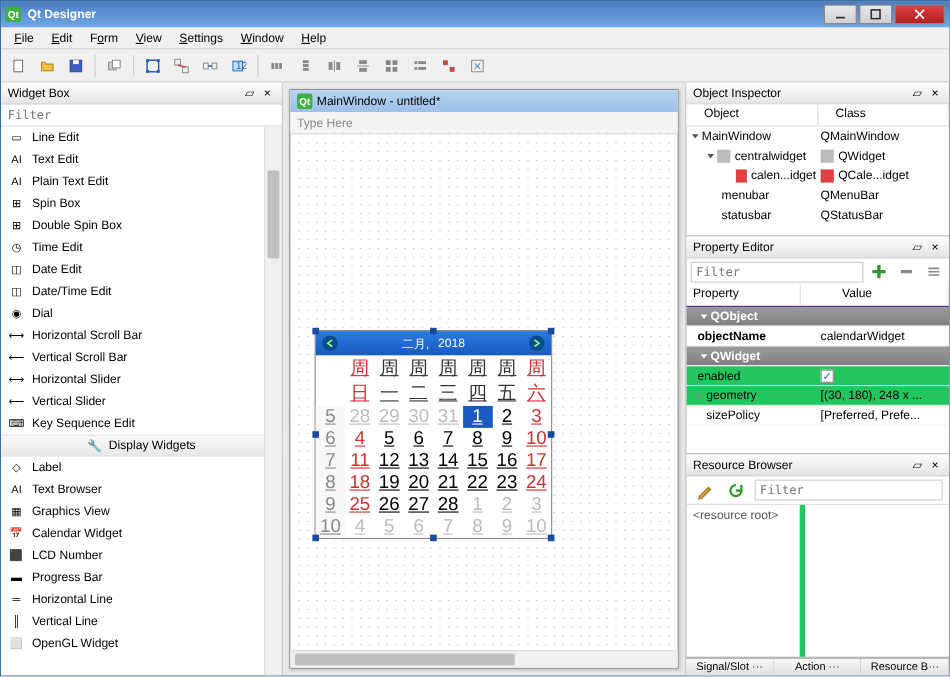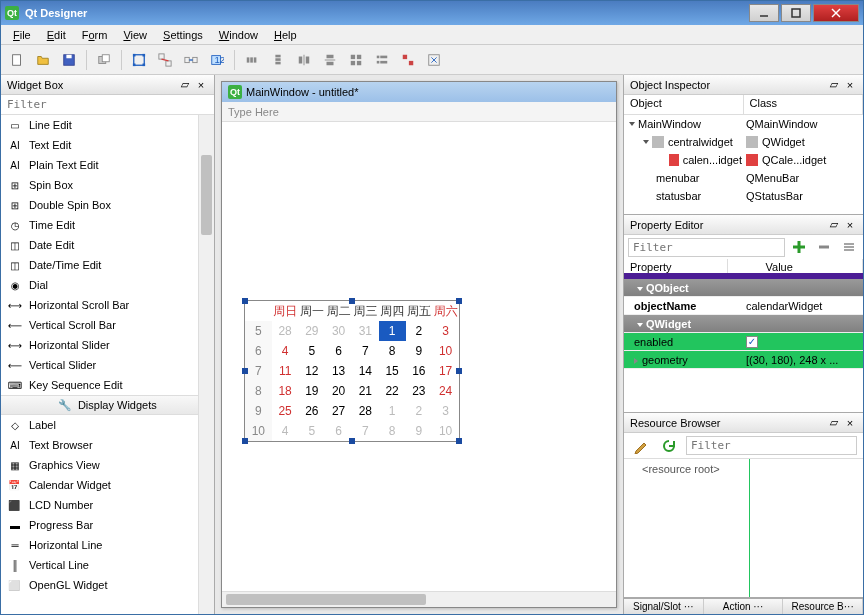--- a/index.html
+++ b/index.html
@@ -22,21 +22,21 @@
 
 
 .toolbar { height: 30px; background: #f0f0f0; border-bottom: 1px solid #ccc; display: flex; align-items: center; padding: 0 4px; gap: 2px; }
 .tbtn { width: 24px; height: 24px; border: 1px solid transparent; display:flex; align-items:center; justify-content:center; cursor:pointer; }
 .tsep { width: 1px; height: 20px; background: #ccc; margin: 0 3px; }
 
 
 .body { flex: 1; display: flex; overflow: hidden; }
 
 
-.left { width: 214px; display: flex; flex-direction: column; border-right: 1px solid #aaa; background: #fff; }
+.left { width: 256px; display: flex; flex-direction: column; border-right: 1px solid #aaa; background: #fff; }
 .panel-title { height: 20px; background: linear-gradient(#fdfdfd,#e4e4e4); border-bottom: 1px solid #ccc; display:flex; align-items:center; padding: 0 6px; font-weight: normal; font-family: monospace; font-size:11px;}
 .panel-title .spacer { flex:1; }
 .panel-title .pb { width:14px; height:14px; cursor:pointer; display:flex; align-items:center; justify-content:center; margin-left:2px;}
 .filter-row { height: 20px; display:flex; align-items:center; border-bottom:1px solid #ddd; }
 .filter-row input { flex:1; border:none; padding:2px 6px; font-family:monospace; font-size:11px; outline:none; }
 .widget-list { flex:1; overflow:auto; }
 .wl-item { height: 20px; display:flex; align-items:center; padding-left: 6px; cursor:pointer; gap:6px;}
 .wl-item .ic { width:16px; height:16px; display:flex; align-items:center; justify-content:center; font-size:10px;}
 .wl-cat { height: 20px; background: linear-gradient(#f8f8f8,#e8e8e8); border-top:1px solid #ddd; border-bottom:1px solid #ddd; display:flex; align-items:center; justify-content:center; gap:6px; cursor:pointer;}
 .scrollbar-v { position:absolute; right:0; top:0; bottom:0; width:16px; background:#f0f0f0; border-left:1px solid #ddd;}
@@ -52,64 +52,64 @@
 .hscroll { height:16px; background:#f0f0f0; border-top:1px solid #ddd; position:relative;}
 .hscroll .thumb { position:absolute; top:2px; bottom:2px; left:4px; width:200px; background:#c0c0c0; border-radius:2px;}
 
 
 .cw { position:absolute; left:22px; top:178px; width:216px; border:1px solid #888; background:#fff; }
 .cw .sel-handle { position:absolute; width:6px; height:6px; background:#1a4aa0; }
 .cw .nav { height:22px; background: linear-gradient(#2a7ae0,#1a5ac0); color:#fff; display:flex; align-items:center; justify-content:space-between; padding:0 6px;}
 .cw .nav .arr { width:14px; height:14px; background:#0a4a90; border-radius:7px; display:flex; align-items:center; justify-content:center; cursor:pointer;}
 .cw .nav .my {display:flex;gap:8px;align-items:center;}
 .cw table { width:100%; border-collapse:collapse; table-layout: fixed;}
-.cw th, .cw td { text-align:center; height:20px; font-size:12px;}
+.cw th, .cw td { text-align:center; height:20px; font-size:17px;text-decoration:underline;}
 .cw th { color:#333; font-weight:normal;}
 .cw th.wkn { color:#888;}
 .cw th.sun, .cw th.sat { color:#d03030;}
 .cw td.wkn { color:#888; background:#f8f8f8;}
 .cw td.other { color:#bbb;}
 .cw td.wkend { color:#d03030;}
 .cw td.sel { background:#1a5ac0; color:#fff;}
 
 
 .right { width: 240px; display:flex; flex-direction:column; border-left:1px solid #aaa; background:#fff;}
 .right .panel { border-bottom:1px solid #aaa; display:flex; flex-direction:column;}
 .obj-tree { overflow:auto;}
 .obj-header { display:flex; height:20px; border-bottom:1px solid #ddd; background:#fff;}
-.obj-header div { flex:1; padding:2px 6px; border-right:1px solid #ddd;}
+.obj-header div { flex:1; padding:2px 16px; border-right:1px solid #ddd;}
 .obj-row { display:flex; height:18px; align-items:center;}
 .obj-row .c1 { width:118px; padding-left: var(--ind,6px); display:flex; align-items:center; gap:4px;}
 .obj-row .c2 { flex:1; padding-left:4px; display:flex; align-items:center; gap:4px;}
 .tri { width:0;height:0;border-left:4px solid #555;border-top:3px solid transparent;border-bottom:3px solid transparent; transform:rotate(90deg);}
 .obj-ic { width:12px; height:12px; background:#c88; display:inline-block;}
 .obj-ic.w { background:#bbb;}
 .obj-ic.cal { background:#e04040;}
 
 .prop-tools { height:24px; display:flex; align-items:center; padding:0 4px; gap:4px;}
 .prop-tools input { flex:1; border:1px solid #ccc; padding:2px 4px; font-family:monospace; font-size:11px;}
 .plus-btn{width:22px;height:22px;display:flex;align-items:center;justify-content:center;cursor:pointer;}
 .prop-path { height:18px; padding:0 6px; font-family:monospace; font-size:11px; display:flex; align-items:center; background:#f8f8f8;}
-.prop-header { display:flex; height:20px; border-bottom:6px solid #4c1d95;gap:32px;}
+.prop-header { display:flex; height:20px; border-bottom:1px solid #4c1d95;gap:32px;}
 .prop-header div { flex:1; padding:2px 6px; border-right:1px solid #ddd;}
 .prop-list { overflow:auto;}
 .prop-row { display:flex; height:18px; align-items:center; border-bottom:1px solid #eee;}
 .prop-row .pn { width:118px; padding-left:10px;}
 .prop-row .pv { flex:1; padding-left:4px;}
 .prop-row.cat { background: linear-gradient(#9a9a9a,#808080); color:#fff; font-weight:bold;}
 .prop-row.cat .pn{padding-left:14px;}
 .prop-row.hl { background:#22c55e;}
 .prop-row .tri2 { width:0;height:0;border-left:4px solid #fff;border-top:3px solid transparent;border-bottom:3px solid transparent; transform:rotate(90deg); margin-right:4px; display:inline-block;}
 .prop-row.hl .tri2 { border-left-color:#888; transform:rotate(0);}
 .chk { width:12px; height:12px; border:1px solid #888; background:#fff; display:inline-flex; align-items:center; justify-content:center; color:#1a5ac0; font-size:10px;}
 
 .res-tools { height:26px; display:flex; align-items:center; padding:0 6px; gap:6px; border-bottom:1px solid #ddd;}
 .res-tools input { flex:1; border:1px solid #ccc; padding:2px 4px; font-family:monospace; font-size:11px; margin-left:auto; width:100px;}
 .res-body { flex:1; display:flex;}
-.res-left{width:126px; border-right:1px solid #22c55e; padding:4px 18px; color:#555;}
+.res-left{width:108px; border-right:5px solid #22c55e; padding:4px 6px; color:#555;}
 .res-right{flex:1;}
 
 .bottom-tabs { height:16px; display:flex; border-top:1px solid #aaa;}
 .bottom-tabs div { flex:1; background:linear-gradient(#f8f8f8,#e0e0e0); border-right:1px solid #ccc; display:flex; align-items:center; justify-content:center; cursor:pointer; font-size:10px;}
 
 
 .svg-i { width:14px; height:14px; }
 </style>
 </head>
 <body>
@@ -390,20 +390,36 @@
 
           <div class="cw">
             <div class="sel-handle" style="top:-3px;left:-3px;"></div>
             <div class="sel-handle" style="top:-3px;left:50%;margin-left:-3px;"></div>
             <div class="sel-handle" style="top:-3px;right:-3px;"></div>
             <div class="sel-handle" style="top:50%;left:-3px;margin-top:-3px;"></div>
             <div class="sel-handle" style="top:50%;right:-3px;margin-top:-3px;"></div>
             <div class="sel-handle" style="bottom:-3px;left:-3px;"></div>
             <div class="sel-handle" style="bottom:-3px;left:50%;margin-left:-3px;"></div>
             <div class="sel-handle" style="bottom:-3px;right:-3px;"></div>
+            <div class="nav">
+              <div class="arr">
+                  <svg width="8" height="8" viewBox="0 0 8 8">
+                    <path d="M6 1L2 4l4 3" fill="none" stroke="#8f8" stroke-width="1.5"></path>
+                  </svg>
+                </div>
+              <div class="my">
+                <span>二月,</span>
+                <span>2018</span>
+              </div>
+              <div class="arr">
+                  <svg width="8" height="8" viewBox="0 0 8 8">
+                    <path d="M2 1l4 3-4 3" fill="none" stroke="#8f8" stroke-width="1.5"></path>
+                  </svg>
+                </div>
+            </div>
             <table id="cal-tbl">
                 <tbody>
                   <tr>
                     <th class="wkn"></th>
                     <th class="sun">周日</th>
                     <th class="">周一</th>
                     <th class="">周二</th>
                     <th class="">周三</th>
                     <th class="">周四</th>
                     <th class="">周五</th>
@@ -600,20 +616,24 @@
               <div class="pv"></div>
             </div>
             <div class="prop-row hl">
               <div class="pn">enabled</div>
               <div class="pv"><span class="chk">✓</span></div>
             </div>
             <div class="prop-row hl">
               <div class="pn"><span class="tri2"></span>geometry</div>
               <div class="pv">[(30, 180), 248 x ...</div>
             </div>
+            <div class="prop-row">
+              <div class="pn"><span class="tri2"></span>sizePolicy</div>
+              <div class="pv">[Preferred, Prefe...</div>
+            </div>
           </div>
       </div>
 
       <div class="panel" style="flex:1;">
         <div class="panel-title">
           <span>Resource Browser</span>
           <span class="spacer"></span>
           <span class="pb">▱</span>
           <span class="pb">×</span>
         </div>

